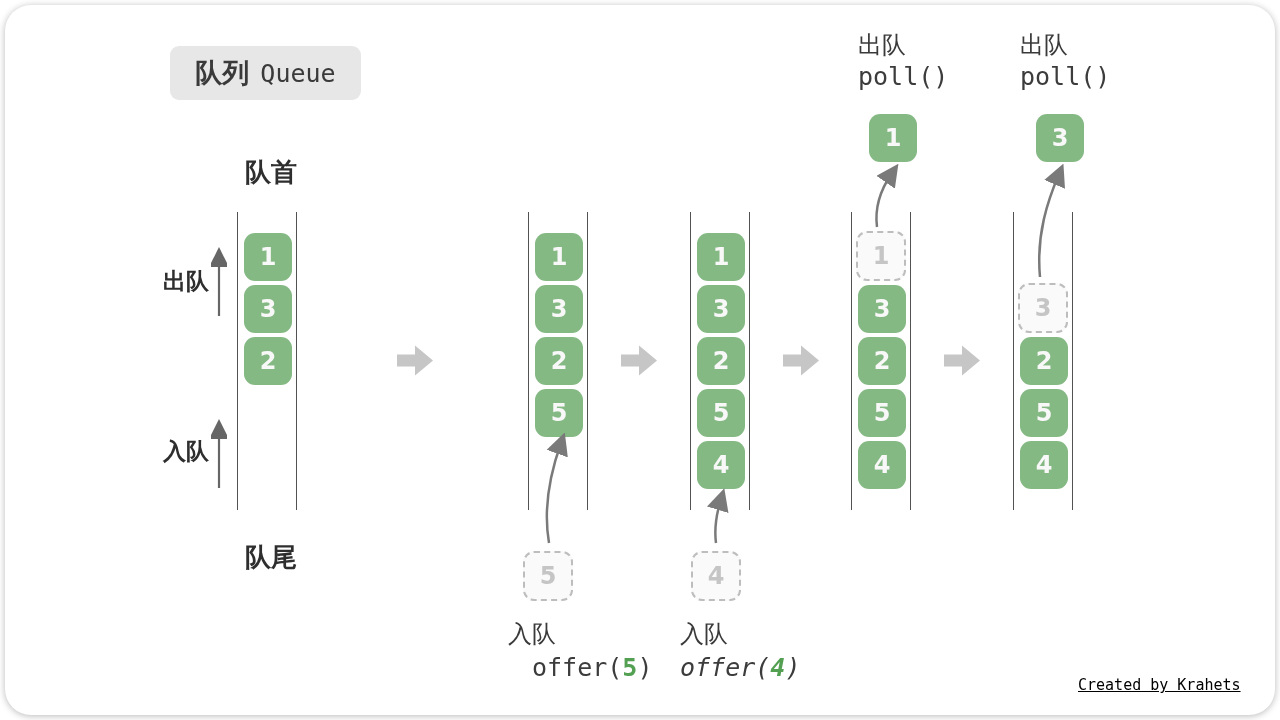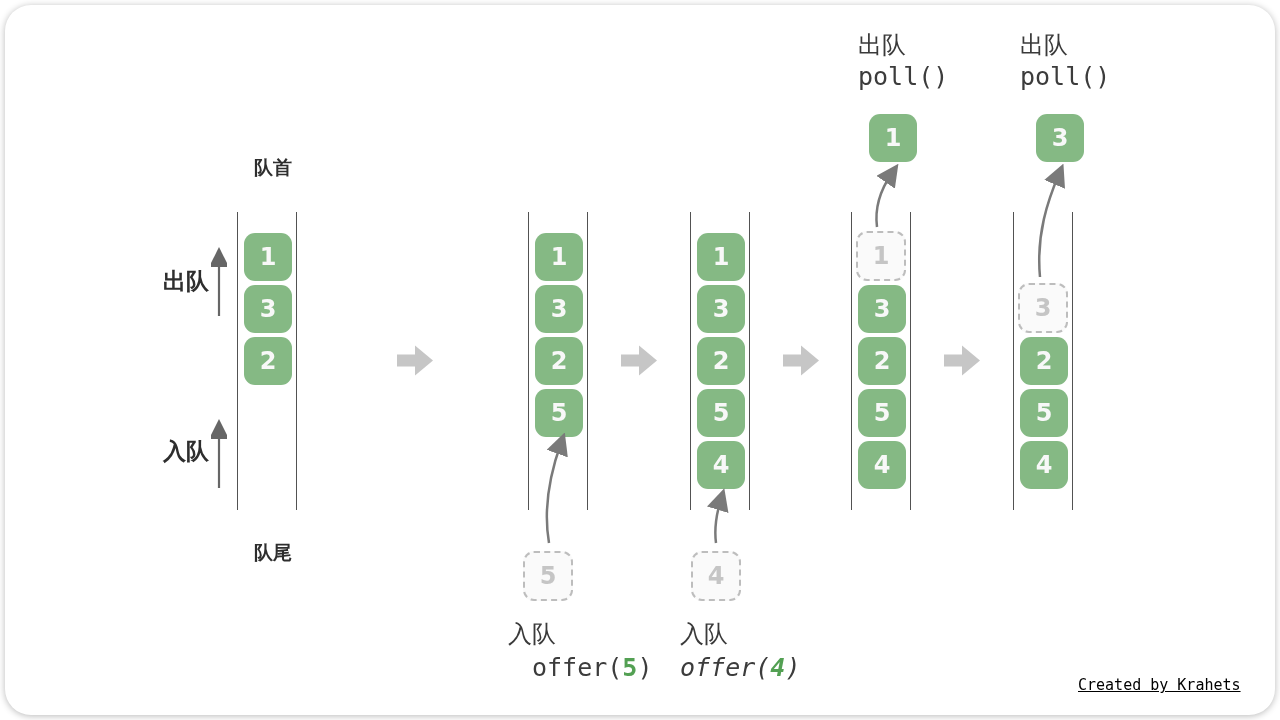--- a/index.html
+++ b/index.html
@@ -7,21 +7,21 @@
           font-family:"DejaVu Sans","Liberation Sans",sans-serif;}
   .card{position:absolute;left:5px;top:5px;right:5px;bottom:5px;background:#ffffff;
         border-radius:26px;box-shadow:0 1px 7px rgba(0,0,0,0.28);}
   
   .badge{position:absolute;left:170px;top:46px;width:191px;height:54px;background:#e7e7e7;
          border-radius:9px;display:flex;align-items:center;justify-content:center;gap:11px;}
   .badge .zh{font-weight:bold;font-size:27px;color:#3a3a3a;}
   .badge .en{font-family:"DejaVu Sans Mono","Liberation Mono",monospace;font-size:25px;color:#3a3a3a;}
   
   .lbl{position:absolute;font-weight:bold;color:#2e2e2e;white-space:nowrap;}
-  .lbl-big{font-size:19px;margin-left:9px;}
+  .lbl-big{font-size:26px;}
   .lbl-side{font-size:23px;}
   
   .channel{position:absolute;top:212px;height:298px;width:58px;
            border-left:1.6px solid #525252;border-right:1.6px solid #525252;}
   
   .qbox{position:absolute;width:48px;height:48px;border-radius:11px;background:#85b984;
         color:#f8f8f8;font-size:24px;font-weight:600;display:flex;align-items:center;justify-content:center;}
   .ghost{position:absolute;width:46px;height:46px;border-radius:11px;background:#fafafa;
          border:2px dashed #bdbdbd;color:#c5c5c5;font-size:24px;font-weight:600;
          display:flex;align-items:center;justify-content:center;}
@@ -33,20 +33,24 @@
   .svgarrow{position:absolute;}
   .watermark{position:absolute;left:1078px;top:676px;font-family:"DejaVu Sans Mono","Liberation Mono",monospace;
              font-size:15px;color:#000000;white-space:nowrap;text-decoration:underline;}
 </style>
 </head>
 <body>
 
 <div class="canvas">
   <div class="card"></div>
 
+  <div class="badge">
+    <span class="zh">队列</span>
+    <span class="en">Queue</span>
+  </div>
 
   <div class="lbl lbl-big" style="left:245px;top:155px;">队首</div>
   <div class="lbl lbl-big" style="left:245px;top:540px;">队尾</div>
   <div class="lbl lbl-side" style="left:163px;top:266px;">出队</div>
   <div class="lbl lbl-side" style="left:163px;top:436px;">入队</div>
 
   <svg class="svgarrow" style="left:211px;top:246px;" width="16" height="72">
     <defs>
         <marker id="ahE" markerWidth="9" markerHeight="9" refX="4.5" refY="4.5" orient="auto">
           <path d="M0,0 L9,4.5 L0,9 z" fill="#666"></path>

